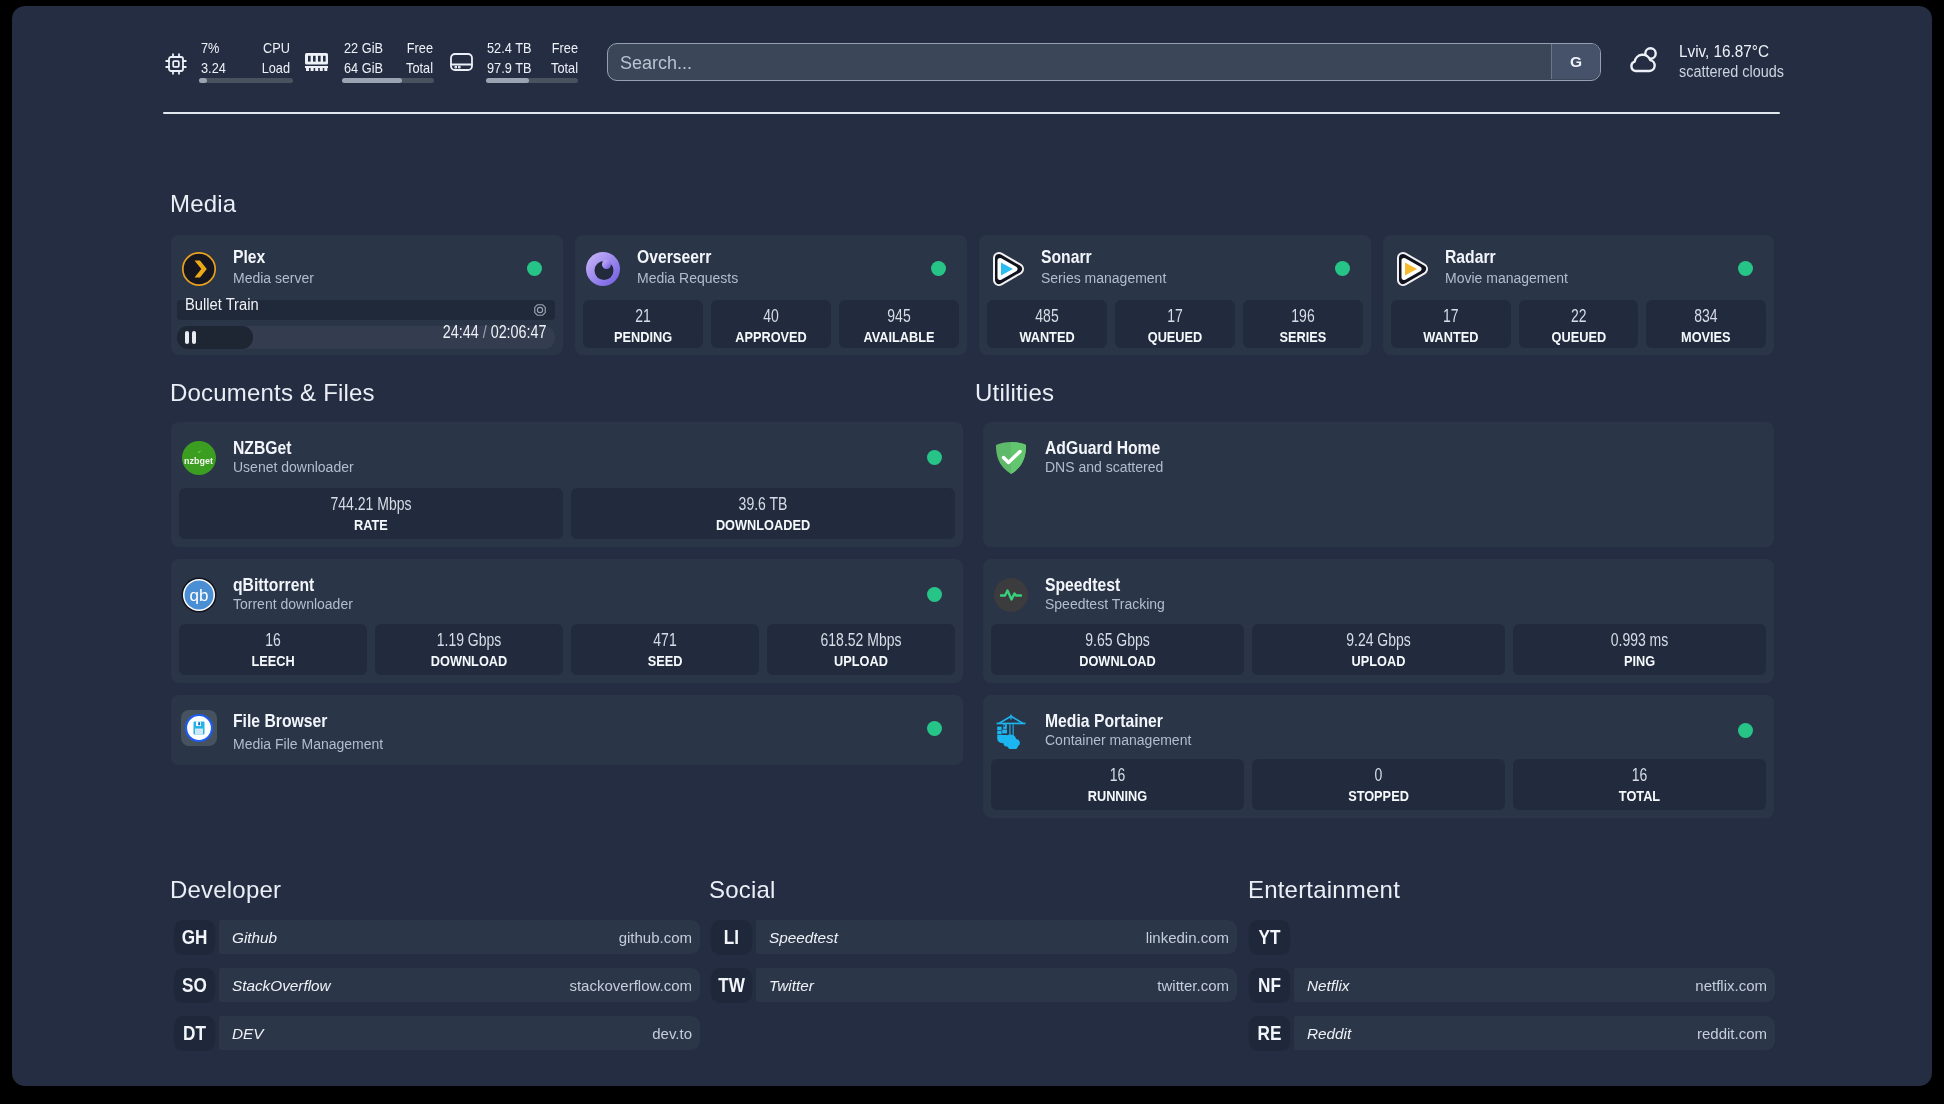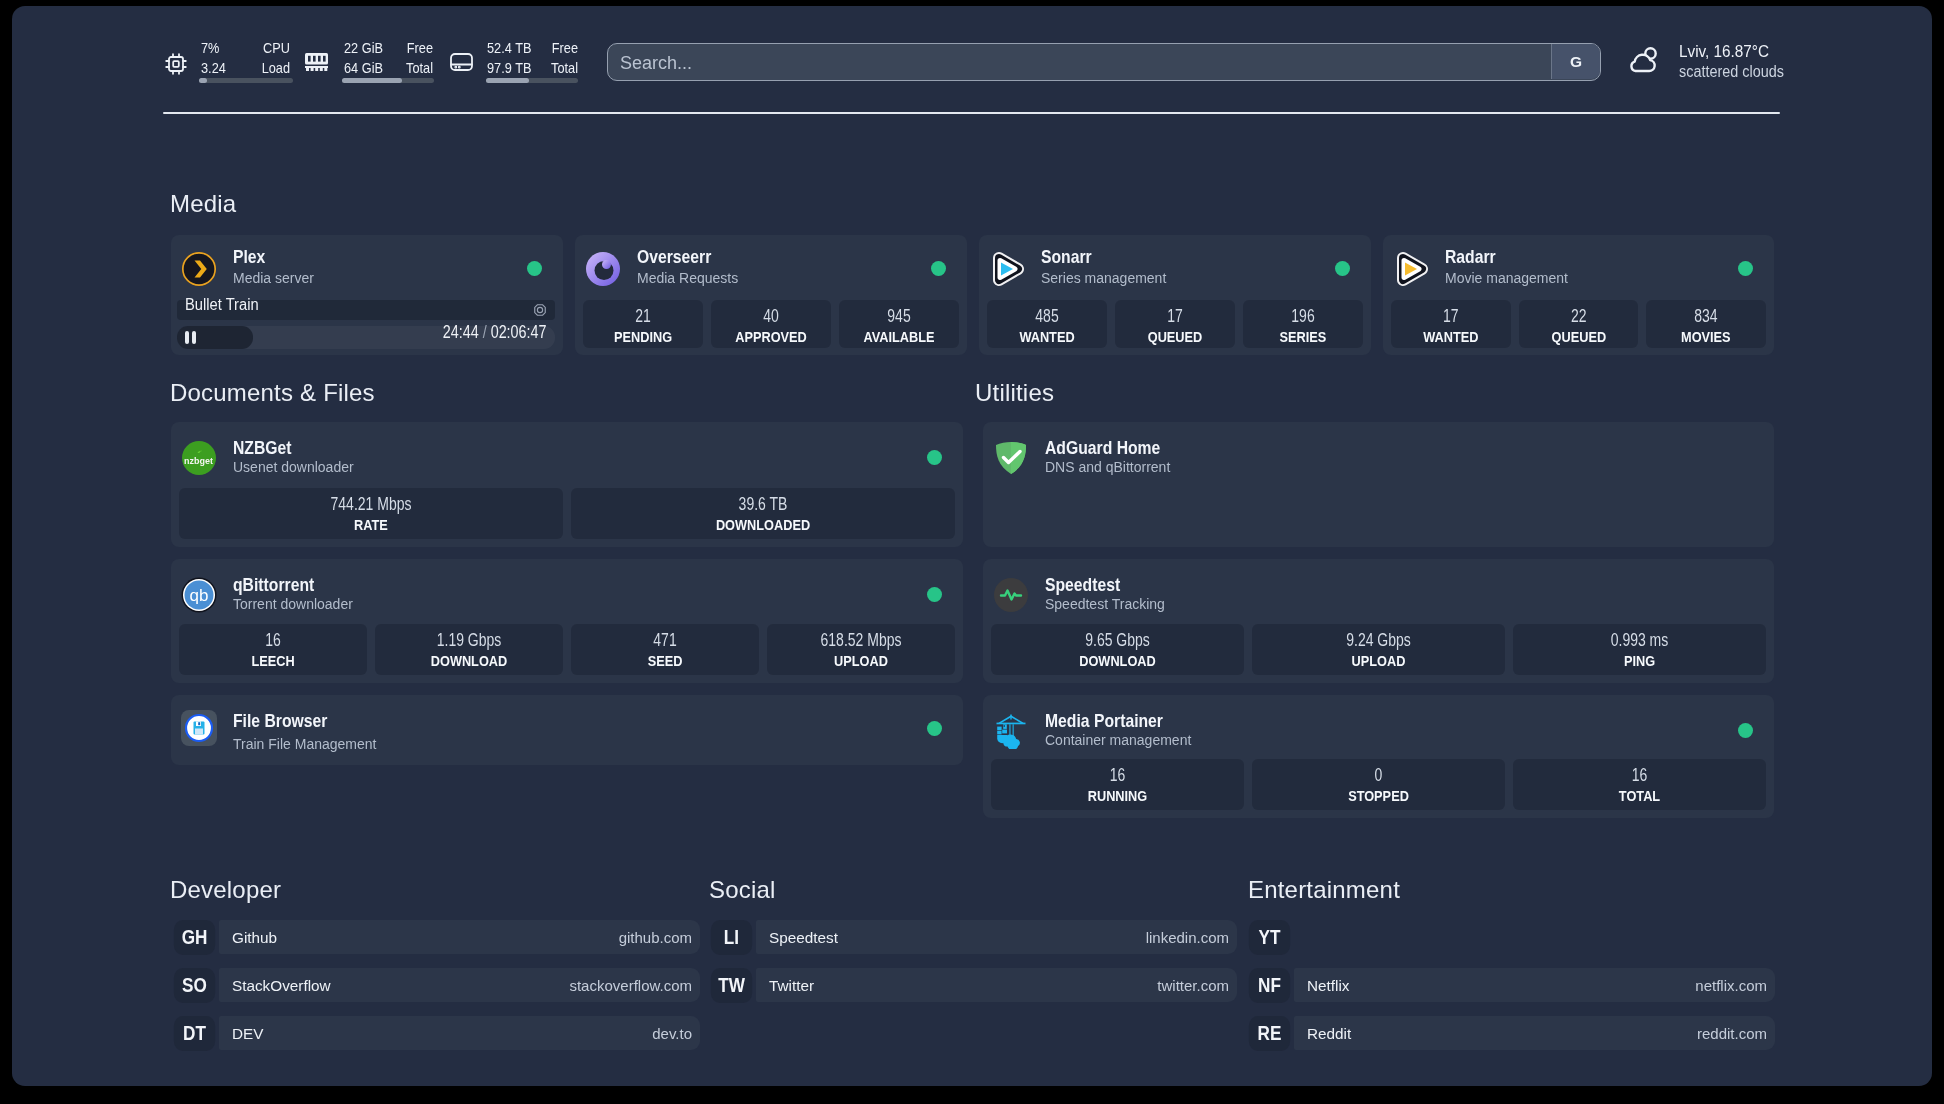--- a/index.html
+++ b/index.html
@@ -26,21 +26,21 @@
 .sv { font-size:17.5px; color:#d6dde7; line-height:21px; transform:scaleX(0.8); transform-origin:50% 50%; white-space:nowrap; }
 .sl { font-size:15px; font-weight:700; color:#f6f9fc; line-height:19px; letter-spacing:0px; transform:scaleX(0.85); transform-origin:50% 50%; white-space:nowrap; }
 .bar { position:absolute; height:4.5px; border-radius:2.5px; background:#49525f; }
 .fill { position:absolute; height:4.5px; border-radius:2.5px; background:#9aa3b2; }
 .tb1 { position:absolute; font-size:15px; color:#eef2f8; line-height:19.5px; white-space:nowrap; }
 .tbl { transform:scaleX(0.85); transform-origin:0 0; }
 .tbr { transform:scaleX(0.85); transform-origin:100% 0; text-align:right; }
 .linkrow { position:absolute; height:35px; }
 .abbr { position:absolute; left:0; top:0; width:47px; height:35px; background:rgba(13,19,32,0.2); border-radius:10px; color:#f2f5f9; font-size:19.5px; font-weight:700; text-align:center; line-height:35px; transform:scaleX(0.88); transform-origin:50% 50%; }
 .pill { position:absolute; left:48px; right:0; top:0; height:34px; background:#2c3649; border-radius:2px 9px 9px 2px; }
-.pname { position:absolute; left:13px; top:9px; font-size:15.3px; color:#eef2f7; }
+.pname { position:absolute; left:13px; top:9px; font-size:15.3px; color:#eef2f7;font-style:italic; }
 .pdom { position:absolute; right:8px; top:9px; font-size:15px; color:#c5cdda; }
 </style>
 </head>
 <body>
 <div id="panel">
 
 <div class="abs" id="topbar">
 
   <svg class="abs" style="left:152px;top:46px" width="24" height="24" viewBox="0 0 24 24" fill="none" stroke="#edf1f7" stroke-width="1.8" stroke-linecap="round">
     <rect x="5" y="5" width="14" height="14" rx="2"></rect>
@@ -262,32 +262,32 @@
   <div class="icon36" style="top:15px;background:#47525f;border-radius:8px">
     <svg width="36" height="36" viewBox="0 0 36 36">
       <circle cx="18" cy="18" r="13" fill="#fff" stroke="#1b5cf3" stroke-width="2.2"></circle>
       <rect x="12.5" y="11.5" width="11" height="13" rx="1" fill="#27b2e8"></rect>
       <rect x="15" y="11.5" width="5" height="4.5" fill="#fff"></rect>
       <rect x="17.2" y="12.2" width="2" height="3" fill="#1565c4"></rect>
       <rect x="14" y="18.5" width="8" height="6" fill="#cfe7f8"></rect>
     </svg>
   </div>
   <div class="ctitle">File Browser</div>
-  <div class="csub">Train File Management</div>
+  <div class="csub">Media File Management</div>
   <div class="dot"></div>
 </div>
 
 <div class="card c2" style="left:971px;top:416px;width:791px;height:125px">
   <svg class="icon36" viewBox="0 0 36 36">
     <path d="M18 2 C23 2 29 3 33 5 33 15 31 26 18 34 5 26 3 15 3 5 7 3 13 2 18 2z" fill="#5fb96a"></path>
     <path d="M18 2 C23 2 29 3 33 5 33 15 31 26 18 34z" fill="#62c66e"></path>
     <path d="M10.5 17.5 l5 5 L27 11.5" fill="none" stroke="#fff" stroke-width="3.4" stroke-linecap="round" stroke-linejoin="round"></path>
   </svg>
   <div class="ctitle">AdGuard Home</div>
-  <div class="csub">DNS and qBittorrent</div>
+  <div class="csub">DNS and scattered</div>
 </div>
 
 <div class="card c2" style="left:971px;top:553px;width:791px;height:124px">
   <svg class="icon36" viewBox="0 0 36 36">
     <circle cx="18" cy="18" r="17" fill="#3c3c3e"></circle>
     <path d="M8 18.5h4l2.5-5 4 9 3-6 1.5 2h5" fill="none" stroke="#37d17c" stroke-width="2.4" stroke-linecap="round" stroke-linejoin="round"></path>
   </svg>
   <div class="ctitle">Speedtest</div>
   <div class="csub">Speedtest Tracking</div>
   <div class="stats">

